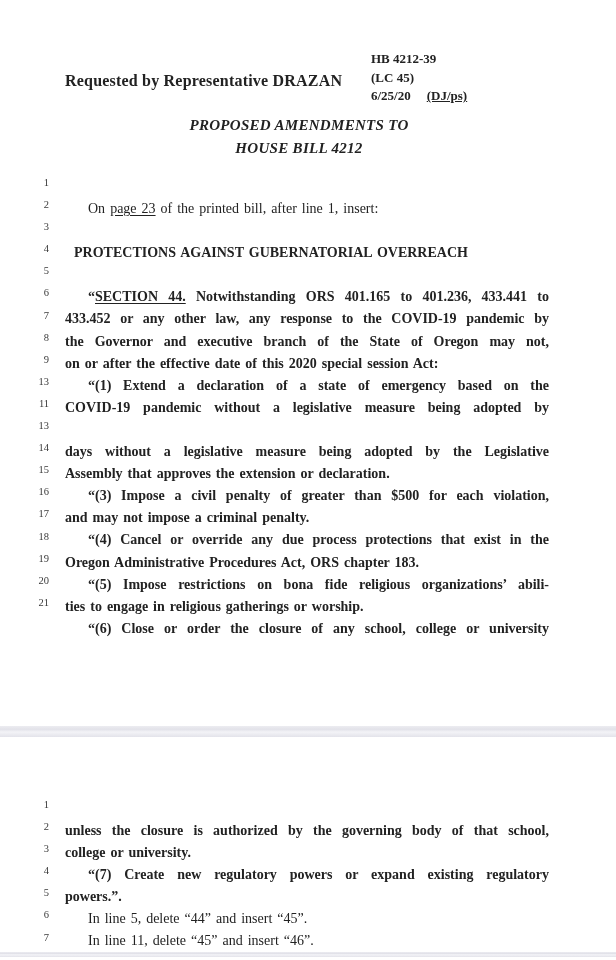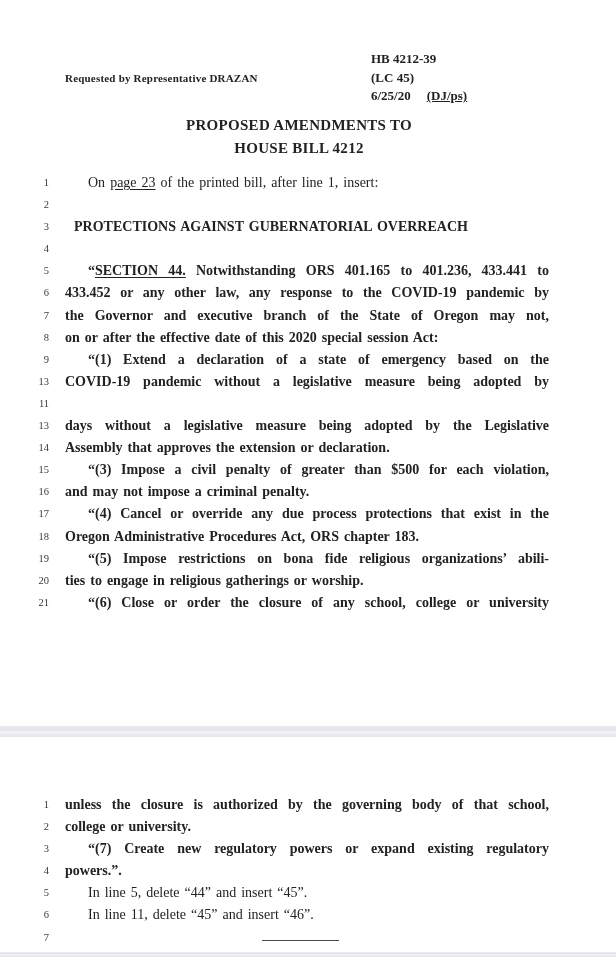--- a/index.html
+++ b/index.html
@@ -8,30 +8,30 @@
     background:#ffffff;
     font-family:"Liberation Serif","DejaVu Serif",serif;
     color:#222222;
     -webkit-font-smoothing:antialiased;
   }
   .abs{position:absolute;}
   
   #doc-header{left:371px;top:6px;font-size:13px;line-height:18.5px;font-weight:bold;margin-top:44px;}
   #doc-header .drafter{margin-left:16px;text-decoration:underline;}
   
-  #requested-by{left:65px;top:72px;font-size:11px;font-weight:bold;letter-spacing:.2px;}
+  #requested-by{left:65px;top:72px;font-size:16px;font-weight:bold;letter-spacing:.2px;}
   
-  #doc-title{left:57px;top:114px;width:484px;text-align:center;font-weight:bold;font-size:15px;line-height:23px;letter-spacing:.3px;}
+  #doc-title{left:57px;top:114px;width:484px;text-align:center;font-weight:bold;font-size:15px;line-height:23px;letter-spacing:.3px;font-style:italic;}
   
   .lines{left:0;width:616px;}
   #page1-lines{top:172px;}
   #page2-lines{top:794px;}
   .row{display:flex;height:22.1px;line-height:22.1px;}
   .num{width:49px;text-align:right;font-size:10.5px;color:#3a3a3a;flex:0 0 49px;}
-  .t{margin-left:16px;width:484px;font-size:14px;font-weight:bold;word-spacing:1.5px;white-space:nowrap;}
+  .t{margin-left:16px;width:484px;font-size:14px;font-weight:bold;word-spacing:1.5px;white-space:nowrap;margin-top:26px;}
   .t.fill{white-space:normal;text-align:justify;text-align-last:justify;text-justify:inter-word;}
   .t.indent{text-indent:23px;}
   .t.plain{font-weight:normal;}
   .t.center{text-align:center;transform:translateX(-36px);white-space:normal;}
   .u{text-decoration:underline;text-underline-offset:2px;}
   .rule{margin-left:197px;margin-top:13px;width:77px;height:1.5px;background:#4a4a4a;}
   
   .band{left:0;width:616px;background:linear-gradient(#ececf1 0%,#e2e2e9 30%,#f3f3f7 55%,#e3e3ea 100%);}
   #page-break-band{top:726px;height:11px;}
   #bottom-band{top:952px;height:5px;}

